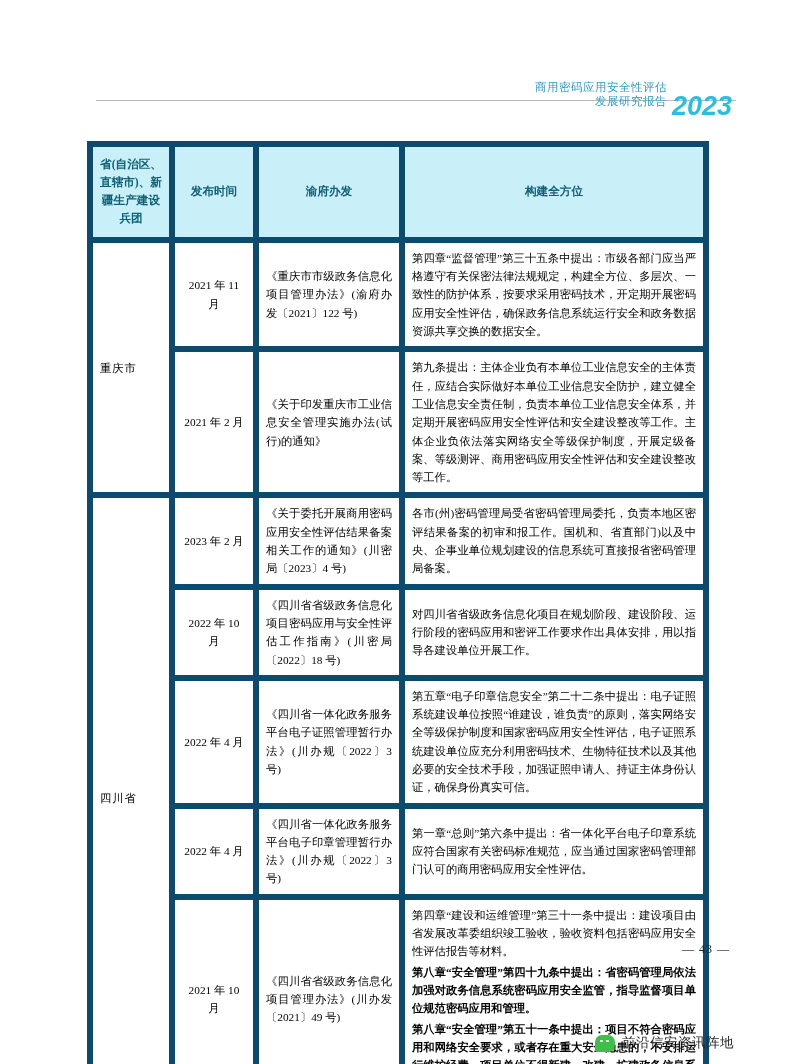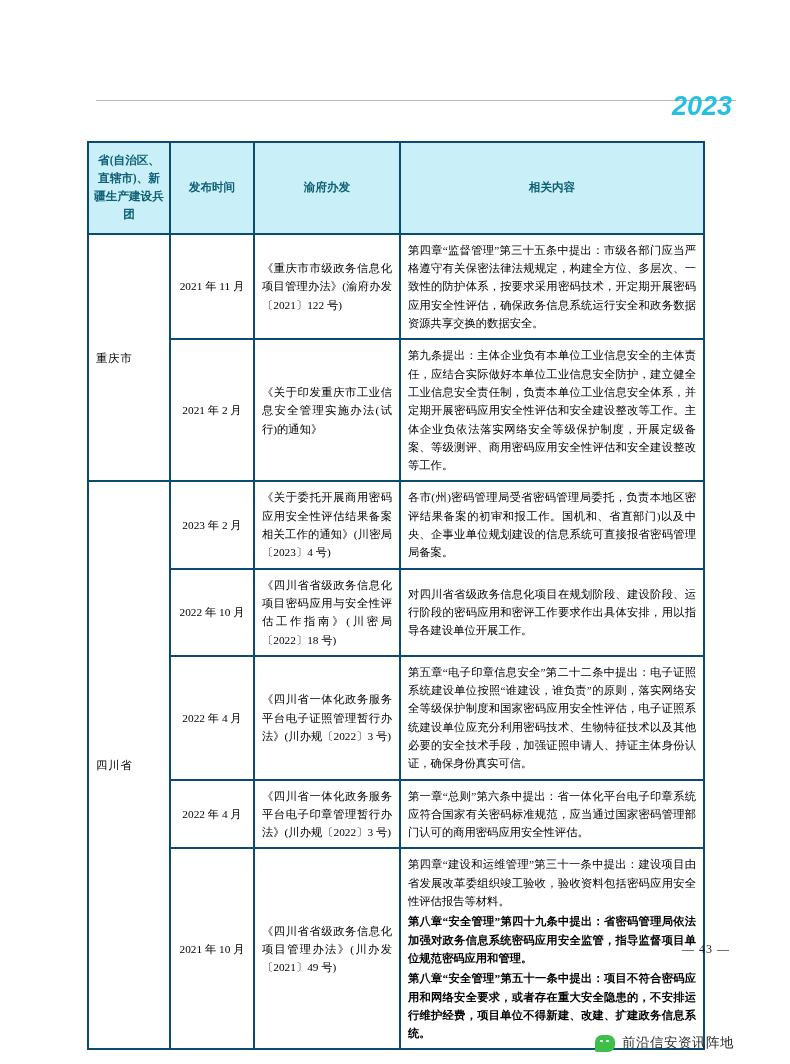--- a/index.html
+++ b/index.html
@@ -70,21 +70,21 @@
     left: 87px;
     width: 616px;
   }
   table.policy {
     border-collapse: collapse;
     width: 616px;
     table-layout: fixed;
     background: #fff;
   }
   table.policy th, table.policy td {
-    border: 2px solid #0c4a6e;
+    border: 6px solid #0c4a6e;
     vertical-align: middle;
     padding: 6px 7px;
     font-size: 11.3px;
     line-height: 1.62;
   }
   table.policy thead th {
     background: #c9f0f8;
     text-align: center;
     font-weight: bold;
     color: #0f5f75;
@@ -163,38 +163,41 @@
     letter-spacing: 0.5px;
     font-family: "DejaVu Sans", "Liberation Sans", sans-serif;
   }
 </style>
 </head>
 <body>
 
 <div class="page-header">
   <div class="header-rule"></div>
   <div class="header-text">
-    <span class="header-year">2023</span>
+    <span class="header-lines">
+      <div>商用密码应用安全性评估</div>
+      <div>发展研究报告</div>
+    </span><span class="header-year">2023</span>
   </div>
 </div>
 
 <div class="table-wrap">
   <table class="policy">
     <colgroup>
       <col class="c1">
         <col class="c2">
         <col class="c3">
         <col class="c4">
     </colgroup>
     <thead>
       <tr>
         <th>省(自治区、直辖市)、新疆生产建设兵团</th>
         <th>发布时间</th>
         <th>渝府办发</th>
-        <th>相关内容</th>
+        <th>构建全方位</th>
       </tr>
     </thead>
     <tbody>
 
       <tr>
         <td class="prov" rowspan="2">重庆市</td>
         <td class="date">2021 年 11 月</td>
         <td class="doc">《重庆市市级政务信息化项目管理办法》(渝府办发〔2021〕122 号)</td>
         <td class="content">
           <p>第四章“监督管理”第三十五条中提出：市级各部门应当严格遵守有关保密法律法规规定，构建全方位、多层次、一致性的防护体系，按要求采用密码技术，开定期开展密码应用安全性评估，确保政务信息系统运行安全和政务数据资源共享交换的数据安全。</p>

